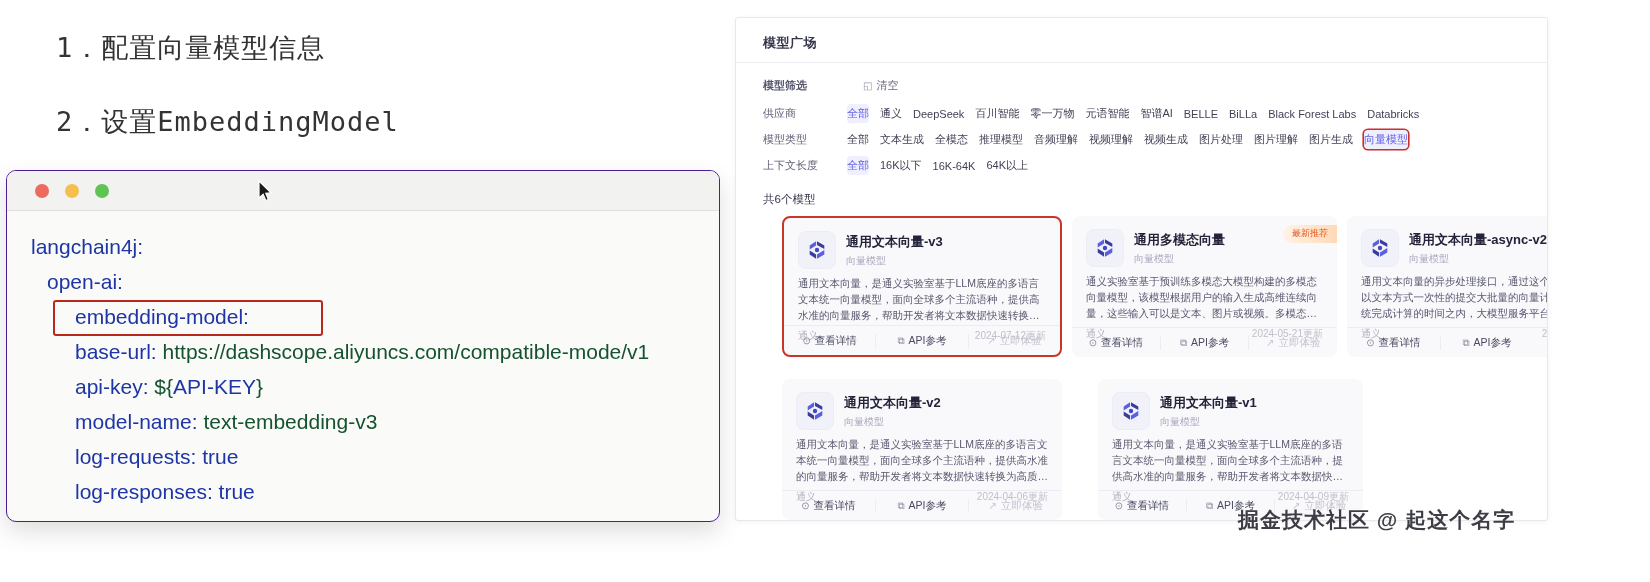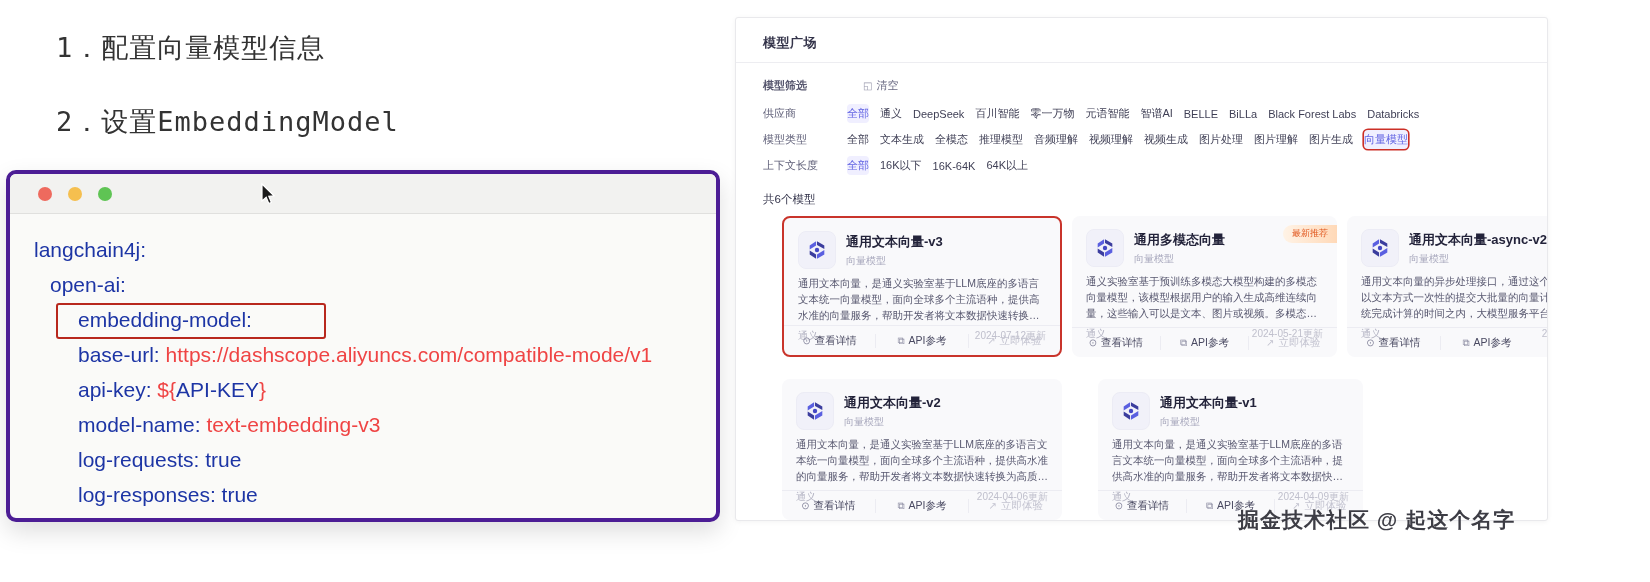--- a/index.html
+++ b/index.html
@@ -7,34 +7,34 @@
               font-family:"Liberation Sans", sans-serif; }
   .stage { position:relative; width:1342px; height:582px; }
 
   
   .step { position:absolute; left:56px; font-size:27px; color:#333; letter-spacing:1px;
           font-family:"DejaVu Sans Mono", monospace; }
   #step1 { top:30px; }
   #step2 { top:104px; }
 
   .mac-window { position:absolute; left:6px; top:170px; width:714px; height:352px;
-                background:#fafaf8; border:4px solid #4c1d95; border-radius:10px;
+                background:#fafaf8; border:1px solid #4c1d95; border-radius:10px;
                 box-shadow:0 10px 24px rgba(0,0,0,.13); overflow:hidden; }
   .titlebar { height:40px; background:#f2f2f0; border-bottom:1px solid #dedeb a;
               border-bottom:1px solid #dddddad9; position:relative; }
   .light { position:absolute; top:13px; width:14px; height:14px; border-radius:50%; }
   .light.red   { left:28px;  background:#ee6a5e; }
   .light.yellow{ left:58px; background:#f5bf4f; }
   .light.green { left:88px; background:#5fc454; }
   .cursor { position:absolute; left:248px; top:8px; }
 
   .code-area { padding:18px 20px 10px 24px; }
   .code-line { height:35px; line-height:35px; font-size:21px; white-space:pre; }
   .code-line .k { color:#1d35a5; }
-  .code-line .v { color:#ef4444; }
+  .code-line .v { color:#14532d; }
   .code-boxed { display:inline-block; border:2.5px solid #b8281d; border-radius:3px;
                 padding:0 72px 2px 10px; line-height:30px; }
 
   
   .panel { position:absolute; left:735px; top:17px; width:813px; height:504px;
            background:#fff; border:1px solid #e9e9ec; border-radius:3px;
            box-shadow:0 1px 5px rgba(0,0,0,.05); overflow:hidden; }
   .panel-title { position:absolute; left:27px; top:16px; font-size:13px; font-weight:700;
                  color:#34344a; letter-spacing:.5px; }
   .panel-divider { position:absolute; left:0; top:44px; width:100%; height:1px; background:#ededf1; }

